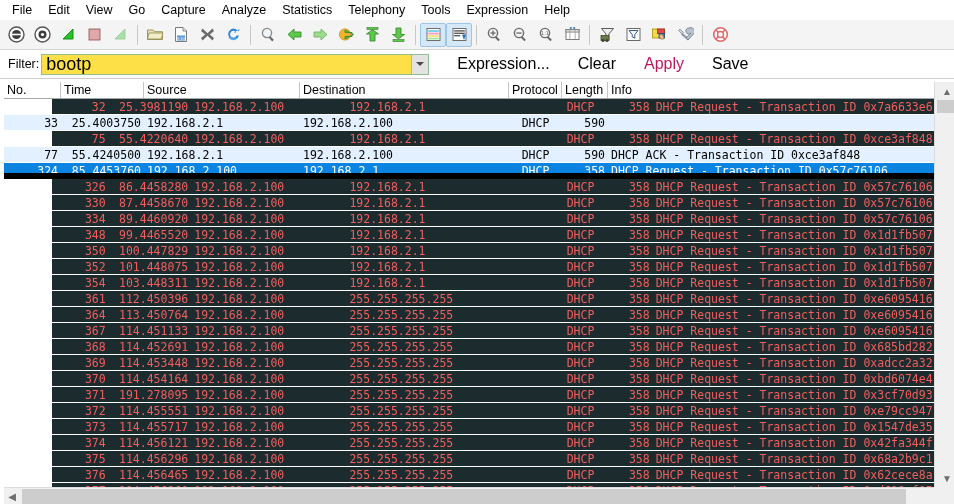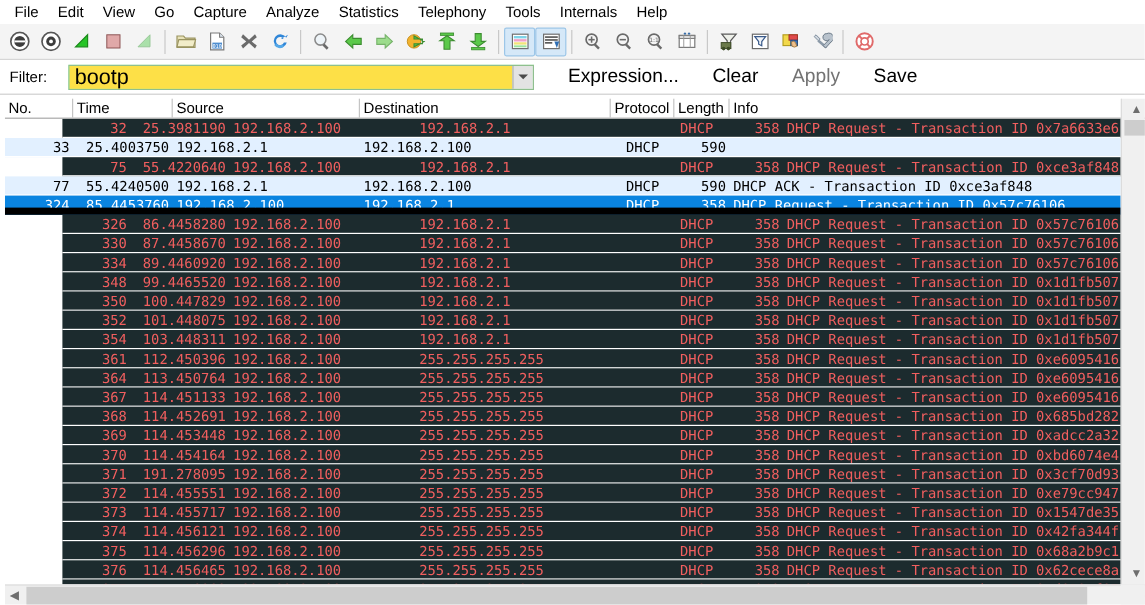--- a/index.html
+++ b/index.html
@@ -56,21 +56,21 @@
 
   
   .filterbar {
     height: 29px;
     display: flex;
     align-items: center;
     background: #ffffff;
     padding-left: 8px;
     border-bottom: 1px solid #cfcfcf;
   }
-  .filter-label { font-size: 12.5px; color:#000; margin-right: 18px; }
+  .filter-label { font-size: 12.5px; color:#000; margin-right: 2px; }
   .filter-input-wrap {
     display: flex; align-items: stretch;
     height: 21px;
     border: 1px solid #8fbf8f;
     background: #aaf2aa;
     width: 388px;
   }
   .filter-input {
     flex: 1 1 auto;
     border: 0; outline: 0;
@@ -90,21 +90,21 @@
     content: "";
     border-left: 4px solid transparent;
     border-right: 4px solid transparent;
     border-top: 4px solid #4a4a4a;
   }
   .filter-btn {
     font-size: 16px; color: #000;
     margin-left: 28px;
     white-space: nowrap;
   }
-  .filter-btn.disabled { color: #737373; }
+  .filter-btn.disabled { color: #be185d; }
 
   
   .plist {
     position: absolute;
     left: 4px; top: 82px;
     width: 954px;
     height: 422px;
     overflow: hidden;
     background: #fff;
   }
@@ -224,21 +224,21 @@
   <div class="menubar" id="menubar">
       <div class="menu-item">File</div>
       <div class="menu-item">Edit</div>
       <div class="menu-item">View</div>
       <div class="menu-item">Go</div>
       <div class="menu-item">Capture</div>
       <div class="menu-item">Analyze</div>
       <div class="menu-item">Statistics</div>
       <div class="menu-item">Telephony</div>
       <div class="menu-item">Tools</div>
-      <div class="menu-item">Internals</div>
+      <div class="menu-item">Expression</div>
       <div class="menu-item">Help</div>
     </div>
 
   <div class="toolbar">
     <div class="tb">
       <svg width="17" height="17" viewBox="0 0 17 17">
           <circle cx="8.5" cy="8.5" r="7.5" fill="#fff" stroke="#555" stroke-width="1.4"></circle>
           <circle cx="8.5" cy="8.5" r="4.6" fill="#3d3d3d"></circle>
           <rect x="4" y="7.7" width="9" height="1.6" fill="#fff"></rect>
         </svg>

